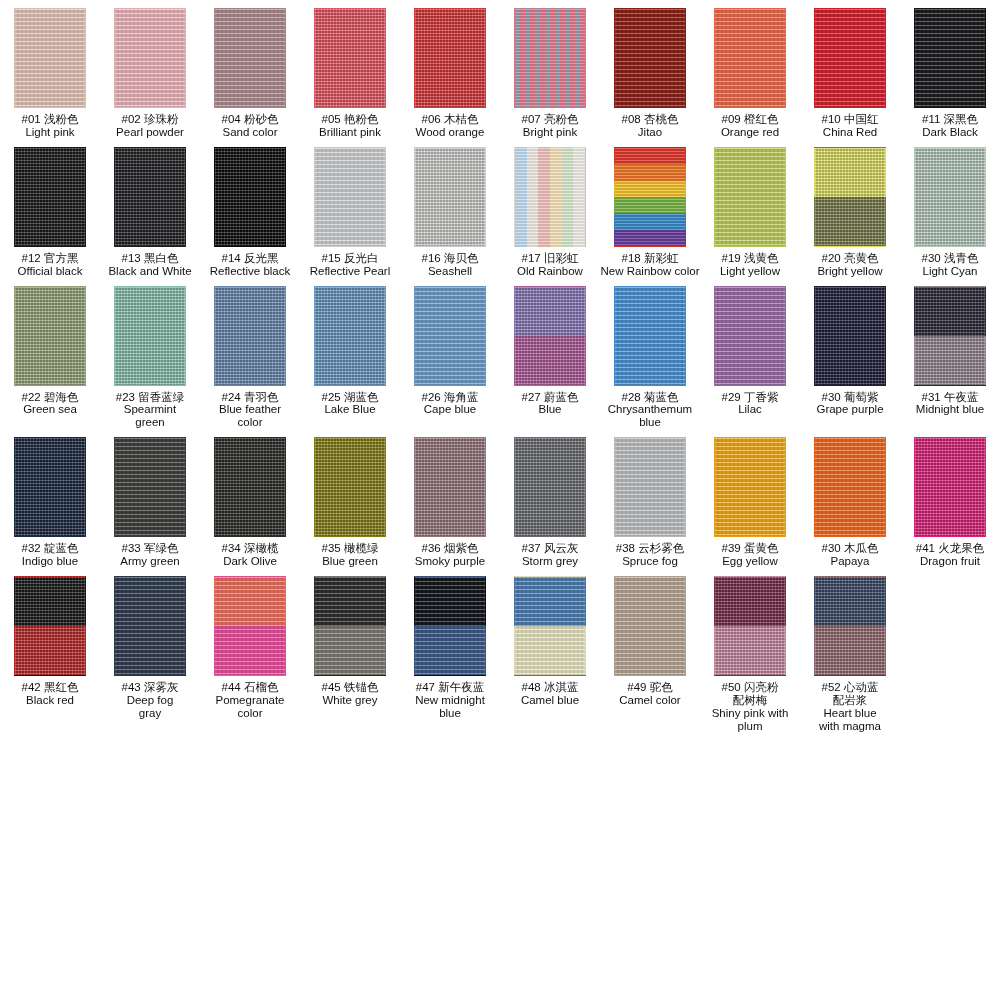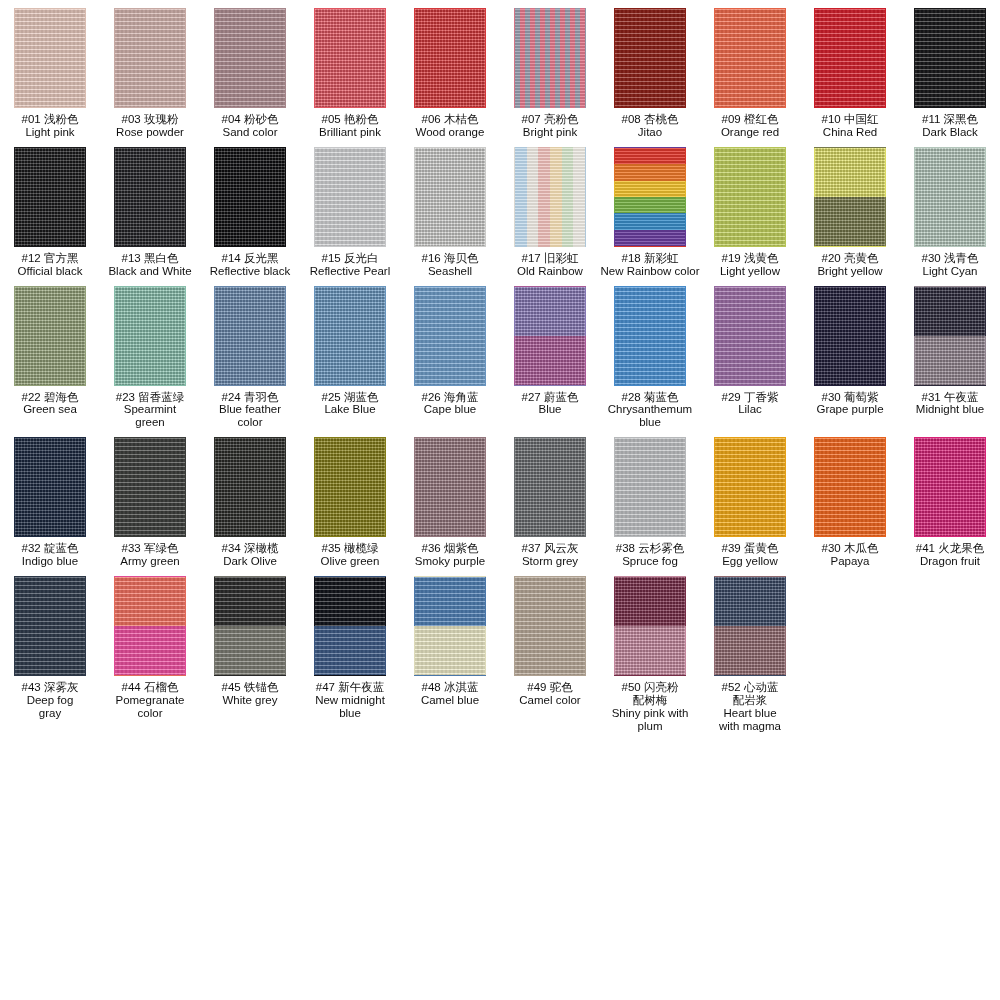--- a/index.html
+++ b/index.html
@@ -69,26 +69,26 @@
       <div class="cell">
         <div class="swatch" style="background: rgb(232, 201, 189);">
           <div class="tex" style="background-image: repeating-linear-gradient(rgba(255, 255, 255, 0.3) 0px, rgba(255, 255, 255, 0.3) 1px, rgba(0, 0, 0, 0.13) 1px, rgba(0, 0, 0, 0.13) 4px), repeating-linear-gradient(90deg, rgba(255, 255, 255, 0.06) 0px, rgba(255, 255, 255, 0.06) 2px, rgba(0, 0, 0, 0.05) 2px, rgba(0, 0, 0, 0.05) 4px);"></div>
         </div>
         <div class="labels">
           <div class="lab-cn">#01 浅粉色</div>
           <div class="lab-en">Light pink</div>
         </div>
       </div>
       <div class="cell">
-        <div class="swatch" style="background: rgb(212, 180, 174);">
-          <div class="tex" style="background-image: repeating-linear-gradient(rgba(255, 255, 255, 0.3) 0px, rgba(255, 255, 255, 0.3) 1px, rgba(0, 0, 0, 0.13) 1px, rgba(0, 0, 0, 0.13) 4px), repeating-linear-gradient(90deg, rgba(255, 255, 255, 0.06) 0px, rgba(255, 255, 255, 0.06) 2px, rgba(0, 0, 0, 0.05) 2px, rgba(0, 0, 0, 0.05) 4px);"></div>
-        </div>
-        <div class="labels">
-          <div class="lab-cn">#03 玫瑰粉</div>
-          <div class="lab-en">Rose powder</div>
+        <div class="swatch" style="background: rgb(240, 185, 191);">
+          <div class="tex" style="background-image: repeating-linear-gradient(rgba(255, 255, 255, 0.3) 0px, rgba(255, 255, 255, 0.3) 1px, rgba(0, 0, 0, 0.13) 1px, rgba(0, 0, 0, 0.13) 4px), repeating-linear-gradient(90deg, rgba(255, 255, 255, 0.06) 0px, rgba(255, 255, 255, 0.06) 2px, rgba(0, 0, 0, 0.05) 2px, rgba(0, 0, 0, 0.05) 4px);"></div>
+        </div>
+        <div class="labels">
+          <div class="lab-cn">#02 珍珠粉</div>
+          <div class="lab-en">Pearl powder</div>
         </div>
       </div>
       <div class="cell">
         <div class="swatch" style="background: rgb(176, 142, 147);">
           <div class="tex" style="background-image: repeating-linear-gradient(rgba(255, 255, 255, 0.3) 0px, rgba(255, 255, 255, 0.3) 1px, rgba(0, 0, 0, 0.13) 1px, rgba(0, 0, 0, 0.13) 4px), repeating-linear-gradient(90deg, rgba(255, 255, 255, 0.06) 0px, rgba(255, 255, 255, 0.06) 2px, rgba(0, 0, 0, 0.05) 2px, rgba(0, 0, 0, 0.05) 4px);"></div>
         </div>
         <div class="labels">
           <div class="lab-cn">#04 粉砂色</div>
           <div class="lab-en">Sand color</div>
         </div>
@@ -365,21 +365,21 @@
           <div class="lab-cn">#34 深橄榄</div>
           <div class="lab-en">Dark Olive</div>
         </div>
       </div>
       <div class="cell">
         <div class="swatch" style="background: rgb(140, 132, 24);">
           <div class="tex" style="background-image: repeating-linear-gradient(rgba(255, 255, 255, 0.22) 0px, rgba(255, 255, 255, 0.22) 1px, rgba(0, 0, 0, 0.16) 1px, rgba(0, 0, 0, 0.16) 3px), repeating-linear-gradient(90deg, rgba(255, 255, 255, 0.16) 0px, rgba(255, 255, 255, 0.16) 1px, rgba(0, 0, 0, 0.13) 1px, rgba(0, 0, 0, 0.13) 3px);"></div>
         </div>
         <div class="labels">
           <div class="lab-cn">#35 橄榄绿</div>
-          <div class="lab-en">Olive green</div>
+          <div class="lab-en">Blue green</div>
         </div>
       </div>
       <div class="cell">
         <div class="swatch" style="background: rgb(157, 125, 132);">
           <div class="tex" style="background-image: repeating-linear-gradient(rgba(255, 255, 255, 0.22) 0px, rgba(255, 255, 255, 0.22) 1px, rgba(0, 0, 0, 0.16) 1px, rgba(0, 0, 0, 0.16) 3px), repeating-linear-gradient(90deg, rgba(255, 255, 255, 0.16) 0px, rgba(255, 255, 255, 0.16) 1px, rgba(0, 0, 0, 0.13) 1px, rgba(0, 0, 0, 0.13) 3px);"></div>
         </div>
         <div class="labels">
           <div class="lab-cn">#36 烟紫色</div>
           <div class="lab-en">Smoky purple</div>
         </div>
@@ -420,20 +420,29 @@
           <div class="lab-en">Papaya</div>
         </div>
       </div>
       <div class="cell">
         <div class="swatch" style="background: rgb(229, 37, 127);">
           <div class="tex" style="background-image: repeating-linear-gradient(rgba(255, 255, 255, 0.22) 0px, rgba(255, 255, 255, 0.22) 1px, rgba(0, 0, 0, 0.16) 1px, rgba(0, 0, 0, 0.16) 3px), repeating-linear-gradient(90deg, rgba(255, 255, 255, 0.16) 0px, rgba(255, 255, 255, 0.16) 1px, rgba(0, 0, 0, 0.13) 1px, rgba(0, 0, 0, 0.13) 3px);"></div>
         </div>
         <div class="labels">
           <div class="lab-cn">#41 火龙果色</div>
           <div class="lab-en">Dragon fruit</div>
+        </div>
+      </div>
+      <div class="cell">
+        <div class="swatch" style="background: linear-gradient(rgb(26, 26, 28) 0px, rgb(26, 26, 28) 50%, rgb(194, 43, 43) 50%, rgb(194, 43, 43) 100%);">
+          <div class="tex" style="background-image: repeating-linear-gradient(rgba(255, 255, 255, 0.22) 0px, rgba(255, 255, 255, 0.22) 1px, rgba(0, 0, 0, 0.16) 1px, rgba(0, 0, 0, 0.16) 3px), repeating-linear-gradient(90deg, rgba(255, 255, 255, 0.16) 0px, rgba(255, 255, 255, 0.16) 1px, rgba(0, 0, 0, 0.13) 1px, rgba(0, 0, 0, 0.13) 3px);"></div>
+        </div>
+        <div class="labels">
+          <div class="lab-cn">#42 黑红色</div>
+          <div class="lab-en">Black red</div>
         </div>
       </div>
       <div class="cell">
         <div class="swatch" style="background: rgb(47, 59, 76);">
           <div class="tex" style="background-image: repeating-linear-gradient(rgba(255, 255, 255, 0.3) 0px, rgba(255, 255, 255, 0.3) 1px, rgba(0, 0, 0, 0.13) 1px, rgba(0, 0, 0, 0.13) 4px), repeating-linear-gradient(90deg, rgba(255, 255, 255, 0.06) 0px, rgba(255, 255, 255, 0.06) 2px, rgba(0, 0, 0, 0.05) 2px, rgba(0, 0, 0, 0.05) 4px);"></div>
         </div>
         <div class="labels">
           <div class="lab-cn">#43 深雾灰</div>
           <div class="lab-en">Deep fog
 gray</div>

